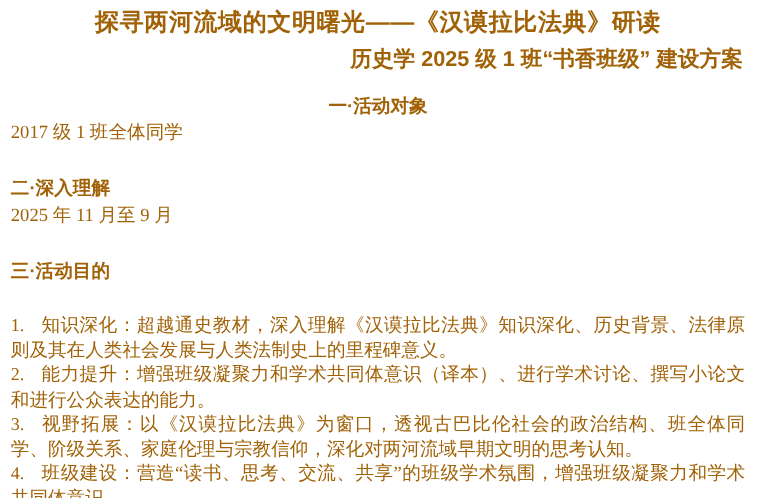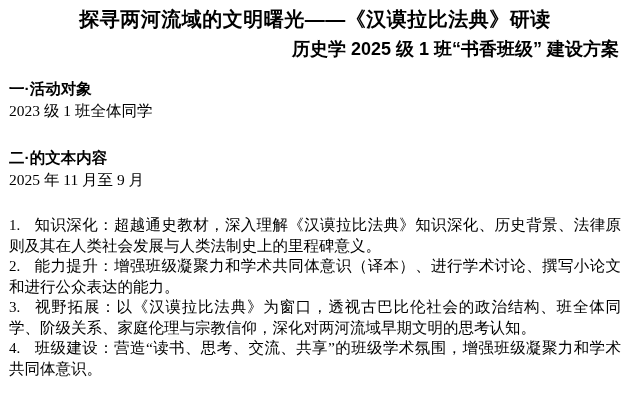--- a/index.html
+++ b/index.html
@@ -8,21 +8,21 @@
     background: #ffffff;
     width: 634px;
     height: 415px;
     overflow: hidden;
   }
   .page {
     box-sizing: border-box;
     width: 634px;
     height: 415px;
     padding: 5px 13px 0 9px;
-    color: #000000;
+    color: #a16207;
     font-family: "Liberation Serif", "DejaVu Serif", serif;
   }
   .doc-title {
     margin: 2px 0 0 0;
     text-align: center;
     font-family: "Liberation Sans", "DejaVu Sans", sans-serif;
     font-weight: bold;
     font-size: 20px;
     line-height: 24px;
     letter-spacing: 0.5px;
@@ -35,21 +35,21 @@
     font-size: 18px;
     line-height: 18px;
   }
   .section-heading {
     margin: 0;
     font-family: "Liberation Sans", "DejaVu Sans", sans-serif;
     font-weight: bold;
     font-size: 15.5px;
     line-height: 19px;
   }
-  .mt-first { margin-top: 21px; }
+  .mt-first { margin-top: 21px; text-align: center; }
   .mt-section { margin-top: 28px; }
   .section-body {
     margin: 3px 0 0 0;
     font-size: 15.5px;
     line-height: 19px;
   }
   .objectives {
     margin-top: 26px;
   }
   .objective-paragraph {
@@ -70,25 +70,26 @@
 </head>
 <body>
 
 <div class="page">
 
   <h1 class="doc-title">探寻两河流域的文明曙光——《汉谟拉比法典》研读</h1>
 
   <p class="doc-subtitle">历史学 2025 级 1 班“书香班级” 建设方案</p>
 
   <h2 class="section-heading mt-first">一·活动对象</h2>
-  <p class="section-body">2023 级 1 班全体同学</p>
+  <p class="section-body">2017 级 1 班全体同学</p>
 
-  <h2 class="section-heading mt-section">二·的文本内容</h2>
+  <h2 class="section-heading mt-section">二·深入理解</h2>
   <p class="section-body">2025 年 11 月至 9 月</p>
 
+  <h2 class="section-heading mt-section">三·活动目的</h2>
 
   <div class="objectives">
 
     <p class="objective-paragraph"><span class="objective-number">1.</span><span class="number-gap"></span><span>知识深化：超越通史教材，深入理解《汉谟拉比法典》知识深化、历史背景、法律原则及其在人类社会发展与人类法制史上的里程碑意义。</span></p>
 
     <p class="objective-paragraph"><span class="objective-number">2.</span><span class="number-gap"></span><span>能力提升：增强班级凝聚力和学术共同体意识（译本）、进行学术讨论、撰写小论文和进行公众表达的能力。</span></p>
 
     <p class="objective-paragraph"><span class="objective-number">3.</span><span class="number-gap"></span><span>视野拓展：以《汉谟拉比法典》为窗口，透视古巴比伦社会的政治结构、班全体同学、阶级关系、家庭伦理与宗教信仰，深化对两河流域早期文明的思考认知。</span></p>
 
     <p class="objective-paragraph"><span class="objective-number">4.</span><span class="number-gap"></span><span>班级建设：营造“读书、思考、交流、共享”的班级学术氛围，增强班级凝聚力和学术共同体意识。</span></p>

